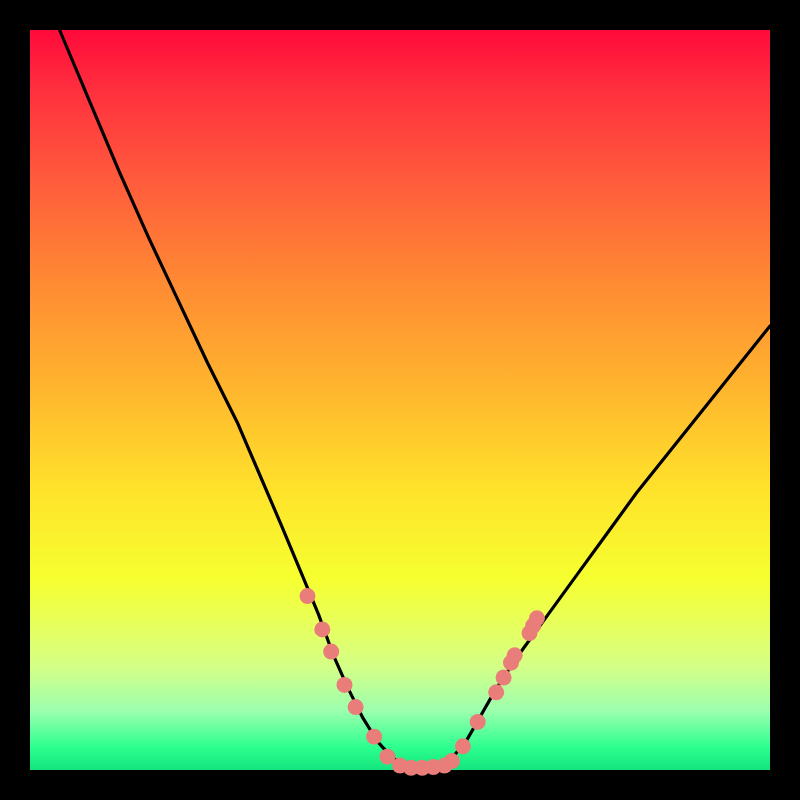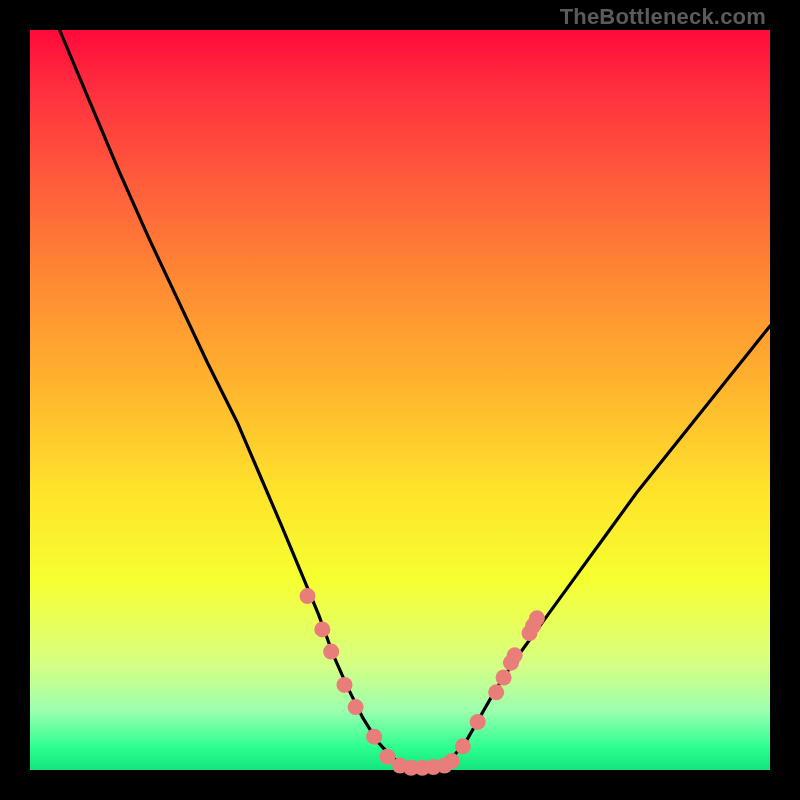--- a/index.html
+++ b/index.html
@@ -57,21 +57,20 @@
     top: 0;
     width: 740px;
     height: 740px;
     overflow: visible;
   }
 </style>
 </head>
 <body>
 
 <div class="frame">
-  <div class="watermark">TheBottleneck.com</div>
   <div class="plot">
     <svg class="curve" viewBox="0 0 740 740" preserveAspectRatio="none">
       <path id="curve-path" fill="none" stroke="#000000" stroke-width="3.2" stroke-linecap="round" stroke-linejoin="round" d="M29.60 0.00 L59.20 70.30 L88.80 140.60 L118.40 207.20 L148.00 270.10 L177.60 333.00 L207.20 392.20 L229.40 444.00 L251.60 495.80 L270.10 540.20 L288.60 584.60 L303.40 625.30 L318.20 658.60 L333.00 688.20 L347.80 711.88 L362.60 728.16 L377.40 736.30 L392.20 738.52 L407.00 736.30 L421.80 728.16 L436.60 710.40 L451.40 684.50 L466.20 658.60 L488.40 625.30 L518.00 584.60 L547.60 543.90 L577.20 503.20 L606.80 462.50 L636.40 425.50 L666.00 388.50 L695.60 351.50 L725.20 314.50 L740.00 296.00"></path>
       <g id="marker-group">
           <circle cx="277.50" cy="566.10" r="8" fill="#e97d79" stroke="#e97d79" stroke-width="0"></circle>
           <circle cx="292.30" cy="599.40" r="8" fill="#e97d79" stroke="#e97d79" stroke-width="0"></circle>
           <circle cx="301.18" cy="621.60" r="8" fill="#e97d79" stroke="#e97d79" stroke-width="0"></circle>
           <circle cx="314.50" cy="654.90" r="8" fill="#e97d79" stroke="#e97d79" stroke-width="0"></circle>
           <circle cx="325.60" cy="677.10" r="8" fill="#e97d79" stroke="#e97d79" stroke-width="0"></circle>
           <circle cx="344.10" cy="706.70" r="8" fill="#e97d79" stroke="#e97d79" stroke-width="0"></circle>

